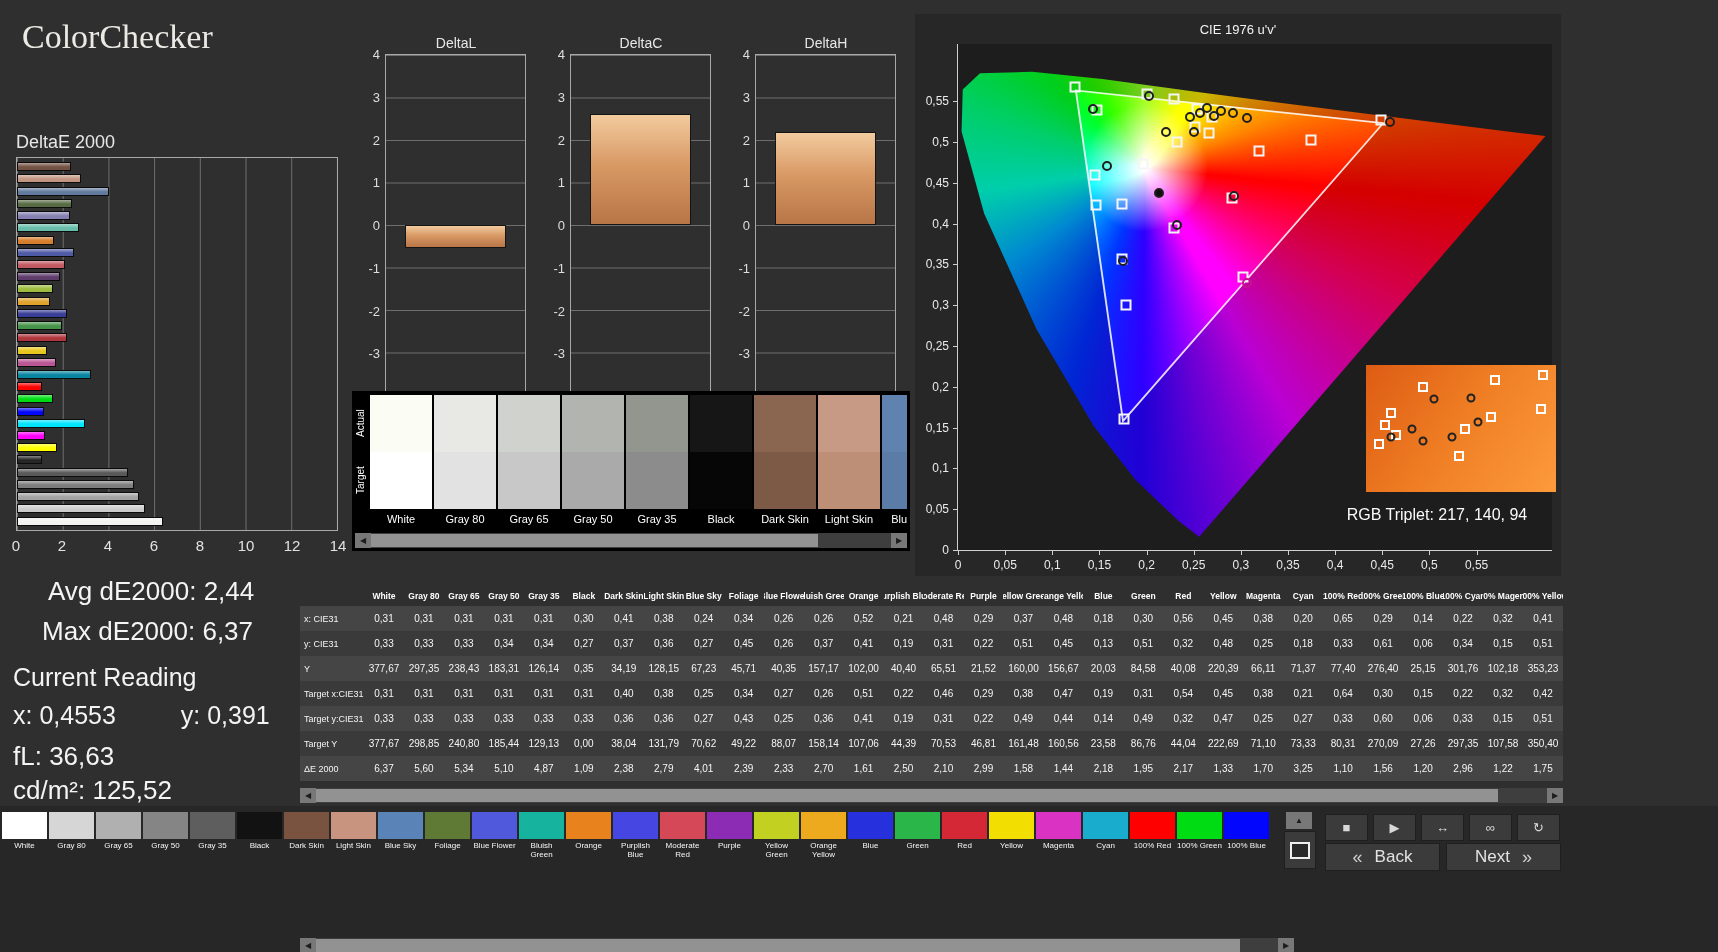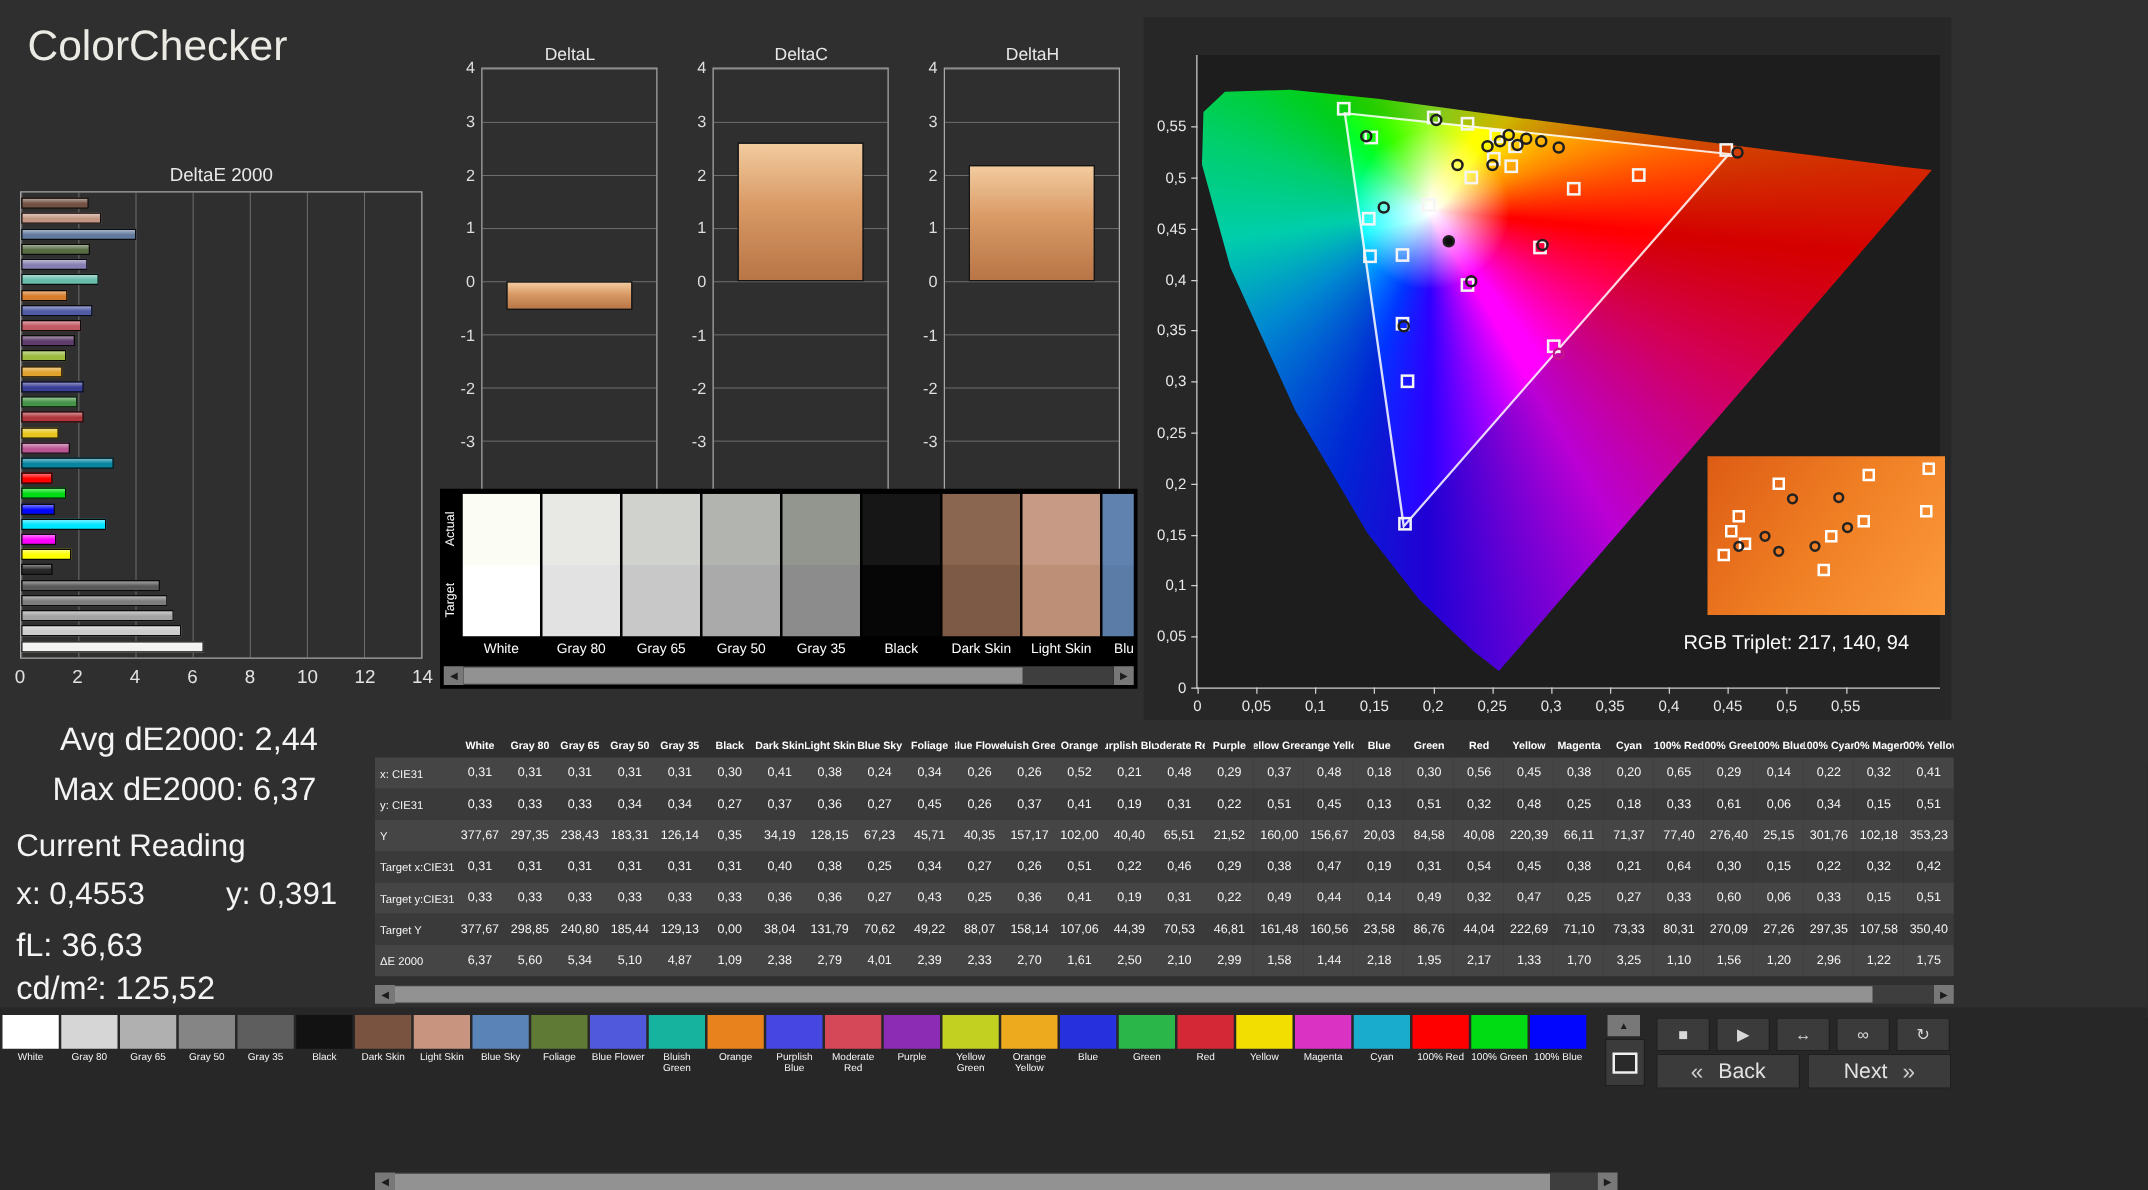--- a/index.html
+++ b/index.html
@@ -1,26 +1,26 @@
 <!DOCTYPE html>
 <html><head>
 <meta charset="utf-8">
 <style>
   html,body{margin:0;padding:0;background:#2f2f2f;}
   #page{position:relative;width:1718px;height:952px;background:#2f2f2f;overflow:hidden;
         font-family:"Liberation Sans",sans-serif;color:#e8e8e8;}
 
   
   #header{position:absolute;left:22px;top:18px;}
-  .hdr-title{font-size:34px;color:#eceae4;}
+  .hdr-title{font-size:34px;color:#eceae4;font-family:Liberation Serif, serif;}
   .hdr-sub{font-size:15px;color:#ddd9d2;margin-top:9px;line-height:1.4;}
 
   
   #de-chart{position:absolute;left:16px;top:132px;width:322px;}
-  .de-title{text-align:center;font-size:15px;color:#e7e7e7;margin-bottom:4px;}
+  .de-title{font-size:18px;color:#e7e7e7;margin-bottom:4px;}
   .de-plot{position:relative;height:372px;border:1px solid #a8a8a8;background-color:#2f2f2f;
            background-image:linear-gradient(90deg,#6e6e6e 1px,transparent 1px);
            background-size:14.2857% 100%;}
   .de-bars{position:absolute;inset:0;display:flex;flex-direction:column;justify-content:space-evenly;padding:1px 0;}
   .de-row{height:9px;}
   .de-bar{height:100%;border:1px solid #0b0b0b;box-sizing:border-box;}
   .de-xlabels{position:relative;height:22px;margin-top:4px;font-size:15px;color:#e2e2e2;}
   .de-xlabel{position:absolute;transform:translateX(-50%);top:2px;}
 
   
@@ -367,20 +367,21 @@
     <div class="hscroll">
       <div class="hs-btn">◀</div>
       <div class="hs-track">
         <div class="hs-thumb" style="width:86%;"></div>
       </div>
       <div class="hs-btn">▶</div>
     </div>
   </div>
 
   <div id="cie-panel">
+    <div class="cie-title">CIE 1976 u'v'</div>
     <div class="cie-plot">
       <div class="horseshoe"></div>
       <div class="horseshoe-bright"></div>
       <svg class="tri-svg" viewBox="0 0 630 620" preserveAspectRatio="none">
         <polygon id="gamut-poly" fill="none" stroke="rgba(255,255,255,0.85)" stroke-width="2" points="451,96.99999999999997 125,57.00000000000005 175,461.99999999999994"></polygon>
       </svg>
       <div class="cie-inset">
           <div class="inset-square" style="left: 30%; top: 17%;"></div>
           <div class="inset-square" style="left: 68%; top: 12%;"></div>
           <div class="inset-square" style="left: 93%; top: 8%;"></div>

